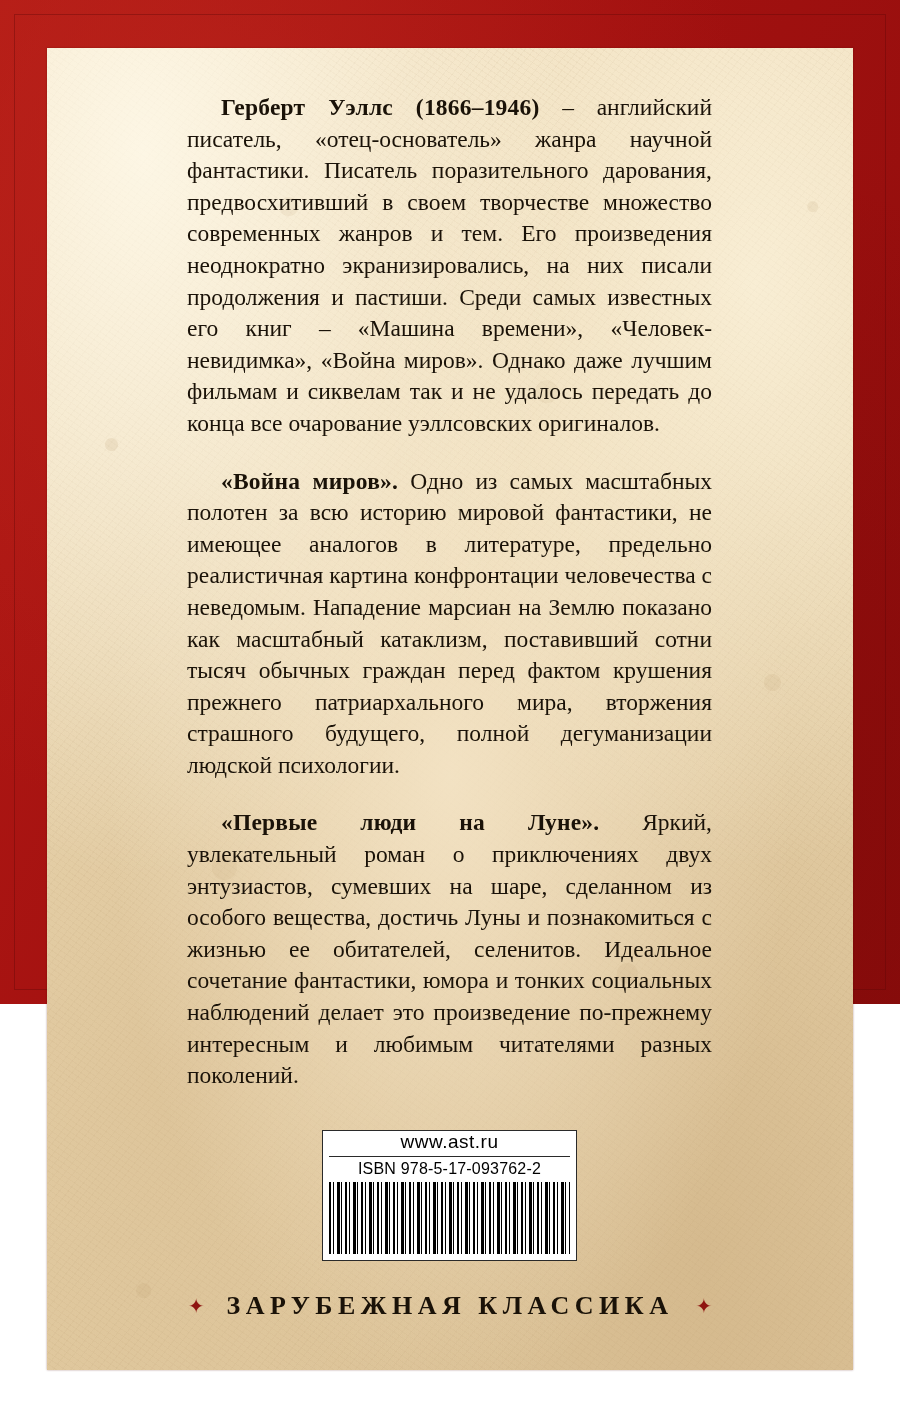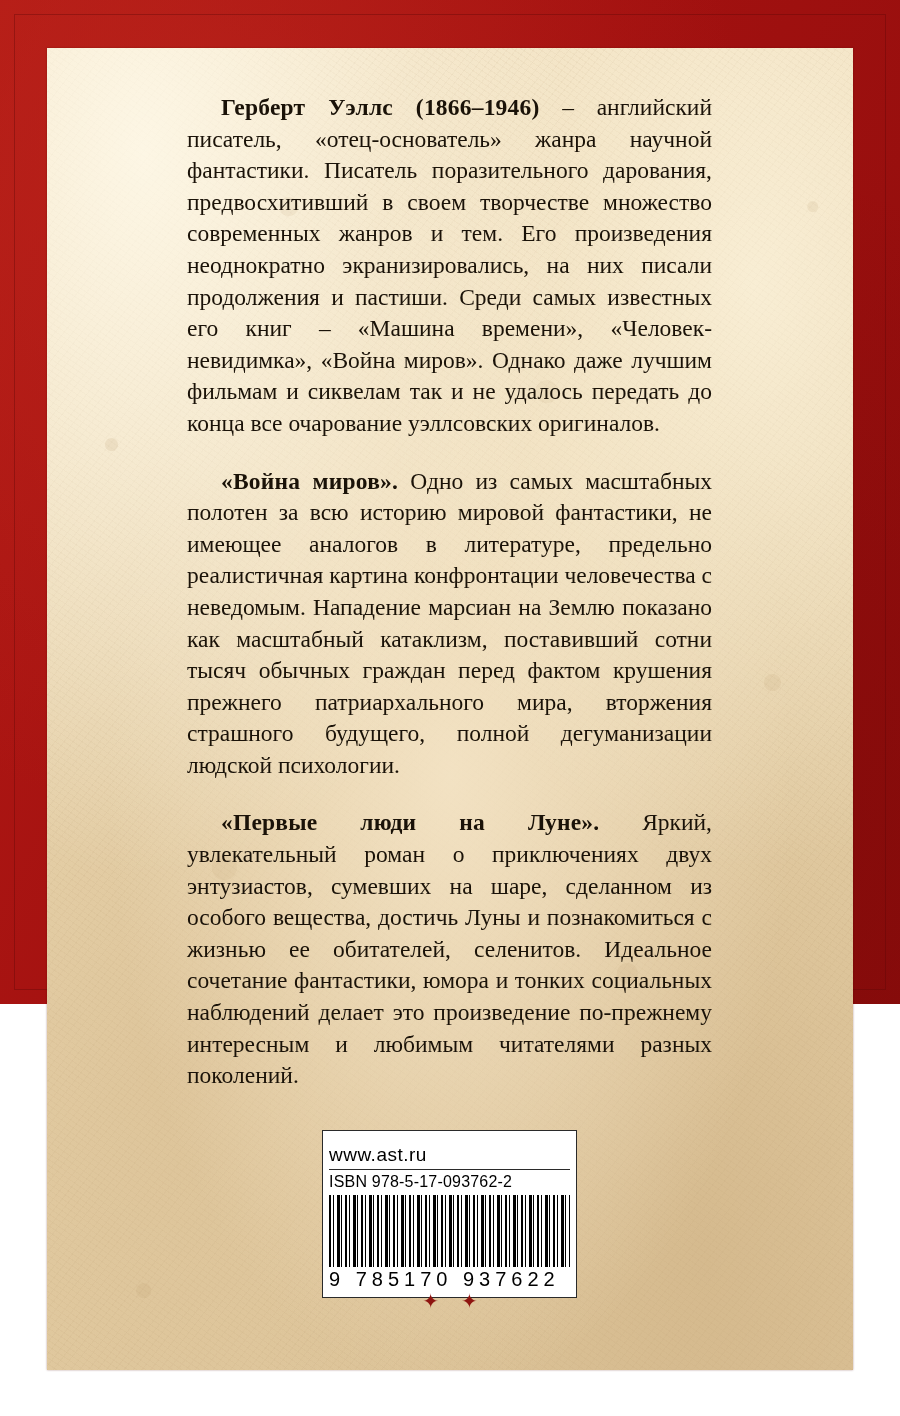--- a/index.html
+++ b/index.html
@@ -103,24 +103,24 @@
   }
 
   
   .barcode-block {
     position: absolute;
     left: 275px;
     top: 1082px;
     width: 255px;
     background: #ffffff;
     border: 1px solid #2a2a2a;
-    padding: 13px 6px 6px 6px;
+    padding: 0 6px 6px 6px;
     box-sizing: border-box;
     z-index: 3;
-    text-align: left;
+    text-align: center;
     font-family: "Liberation Sans", sans-serif;
   }
   .barcode-url {
     font-size: 19px;
     color: #000;
     letter-spacing: 0.5px;
     line-height: 1.15;
   }
   .barcode-isbn {
     font-size: 16px;
@@ -192,21 +192,21 @@
     <div class="blurb">
       <p><b>Герберт Уэллс (1866–1946)</b><span> – английский писатель, «отец-основатель» жанра научной фантастики. Писатель поразительного дарования, предвосхитивший в своем творчестве множество современных жанров и тем. Его произведения неоднократно экранизировались, на них писали продолжения и пастиши. Среди самых известных его книг – «Машина времени», «Человек-невидимка», «Война миров». Однако даже лучшим фильмам и сиквелам так и не удалось передать до конца все очарование уэллсовских оригиналов.</span></p>
       <p><b>«Война миров».</b><span> Одно из самых масштабных полотен за всю историю мировой фантастики, не имеющее аналогов в литературе, предельно реалистичная картина конфронтации человечества с неведомым. Нападение марсиан на Землю показано как масштабный катаклизм, поставивший сотни тысяч обычных граждан перед фактом крушения прежнего патриархального мира, вторжения страшного будущего, полной дегуманизации людской психологии.</span></p>
       <p><b>«Первые люди на Луне».</b><span> Яркий, увлекательный роман о приключениях двух энтузиастов, сумевших на шаре, сделанном из особого вещества, достичь Луны и познакомиться с жизнью ее обитателей, селенитов. Идеальное сочетание фантастики, юмора и тонких социальных наблюдений делает это произведение по-прежнему интересным и любимым читателями разных поколений.</span></p>
     </div>
 
     <div class="barcode-block">
       <div class="barcode-url">www.ast.ru</div>
       <div class="barcode-isbn">ISBN 978-5-17-093762-2</div>
       <div class="barcode-bars"></div>
-      <div class="barcode-digits">9 785170 937622</div>
     </div>
 
     <div class="series-line">
       <span class="diamond">✦</span>
+      <span class="series-title">ЗАРУБЕЖНАЯ КЛАССИКА</span>
       <span class="diamond">✦</span>
     </div>
   </div>
 </div>
 
 </body></html>

